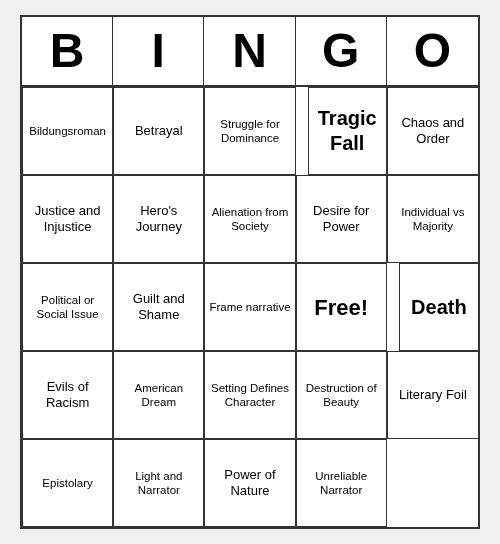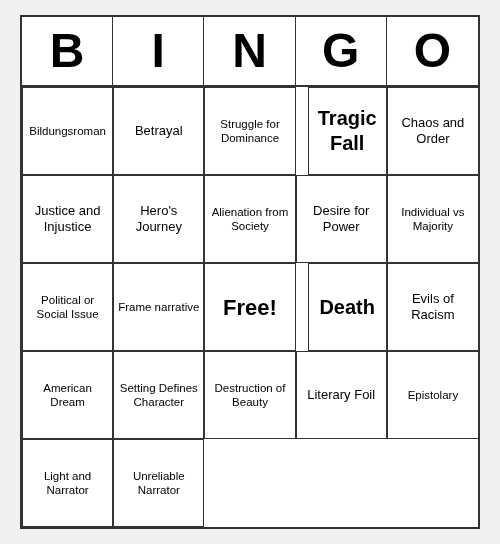--- a/index.html
+++ b/index.html
@@ -80,25 +80,27 @@
       <div class="bingo-cell">Betrayal</div>
       <div class="bingo-cell small-text">Struggle for Dominance</div>
       <div class="bingo-cell large-text">Tragic Fall</div>
       <div class="bingo-cell">Chaos and Order</div>
       <div class="bingo-cell">Justice and Injustice</div>
       <div class="bingo-cell">Hero's Journey</div>
       <div class="bingo-cell small-text">Alienation from Society</div>
       <div class="bingo-cell">Desire for Power</div>
       <div class="bingo-cell small-text">Individual vs Majority</div>
       <div class="bingo-cell small-text">Political or Social Issue</div>
+      <div class="bingo-cell">Guilt and Shame</div>
       <div class="bingo-cell small-text">Frame narrative</div>
       <div class="bingo-cell free">Free!</div>
       <div class="bingo-cell large-text">Death</div>
       <div class="bingo-cell">Evils of Racism</div>
       <div class="bingo-cell small-text">American Dream</div>
       <div class="bingo-cell small-text">Setting Defines Character</div>
       <div class="bingo-cell small-text">Destruction of Beauty</div>
       <div class="bingo-cell">Literary Foil</div>
       <div class="bingo-cell small-text">Epistolary</div>
       <div class="bingo-cell small-text">Light and Narrator</div>
+      <div class="bingo-cell">Power of Nature</div>
       <div class="bingo-cell small-text">Unreliable Narrator</div>
     </div>
 </div>
 
 </body></html>

